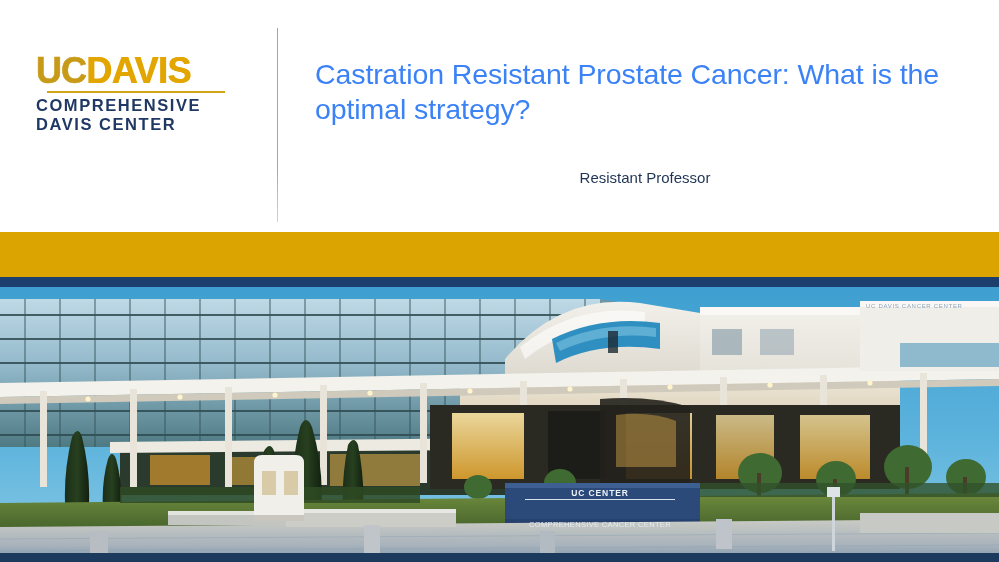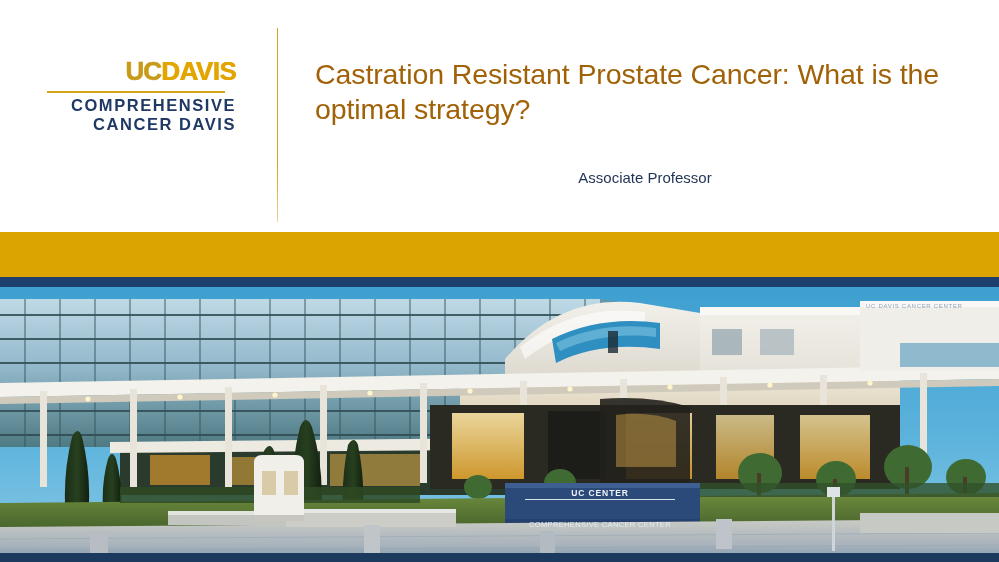--- a/index.html
+++ b/index.html
@@ -35,26 +35,26 @@
 
   
   .logo {
     position: absolute;
     left: 36px;
     top: 52px;
     width: 200px;
   }
   .logo-wordmark {
     display: block;
-    font-size: 26px;
+    font-size: 36px;
     line-height: 38px;
     font-weight: bold;
     letter-spacing: -0.5px;
     white-space: nowrap;
-    text-align: right;
+    text-align: left;
   }
   .logo-uc {
     color: #C79A18;
     -webkit-text-stroke: 0.6px #C79A18;
     font-weight: bold;
     letter-spacing: -1px;
   }
   .logo-davis {
     color: #E3A500;
     font-weight: bold;
@@ -62,21 +62,21 @@
     text-shadow: 0.7px 0 0 #E3A500;
   }
   .logo-rule {
     margin: 1px auto 3px auto;
     width: 178px;
     height: 1.6px;
     background: #D4A418;
   }
   .logo-sub {
     display: block;
-    text-align: right;
+    text-align: left;
     color: #1F3864;
     font-size: 16.5px;
     line-height: 19.5px;
     font-weight: bold;
     letter-spacing: 1.55px;
     white-space: nowrap;
   }
 
   
   .divider {
@@ -87,21 +87,21 @@
     height: 194px;
     background: linear-gradient(to bottom, #D6A71B 0%, #D6A71B 72%, #E9D29A 100%);
   }
 
   
   .title {
     position: absolute;
     left: 315px;
     top: 57px;
     width: 660px;
-    color: #a16207;
+    color: #3b82f6;
     font-size: 28.5px;
     line-height: 35px;
     font-weight: normal;
     letter-spacing: -0.1px;
   }
 
   
   .author-block {
     position: absolute;
     left: 315px;
@@ -192,29 +192,29 @@
 <body>
 
 <div class="slide">
 
   <div class="header">
 
     <div class="logo">
       <span class="logo-wordmark"><span class="logo-uc">UC</span><span class="logo-davis">DAVIS</span></span>
       <div class="logo-rule"></div>
       <span class="logo-sub">COMPREHENSIVE</span>
-      <span class="logo-sub">CANCER DAVIS</span>
+      <span class="logo-sub">DAVIS CENTER</span>
     </div>
 
     <div class="divider"></div>
 
     <div class="title">Castration Resistant Prostate Cancer: What is the optimal strategy?</div>
 
     <div class="author-block">
-      <span class="author-line">Associate Professor</span>
+      <span class="author-line">Resistant Professor</span>
     </div>
   </div>
 
   <div class="gold-band"></div>
   <div class="navy-strip"></div>
 
   <div class="photo">
     <svg viewBox="0 0 999 275" preserveAspectRatio="none">
       <defs>
         <linearGradient id="sky" x1="0" y1="0" x2="0" y2="1">

